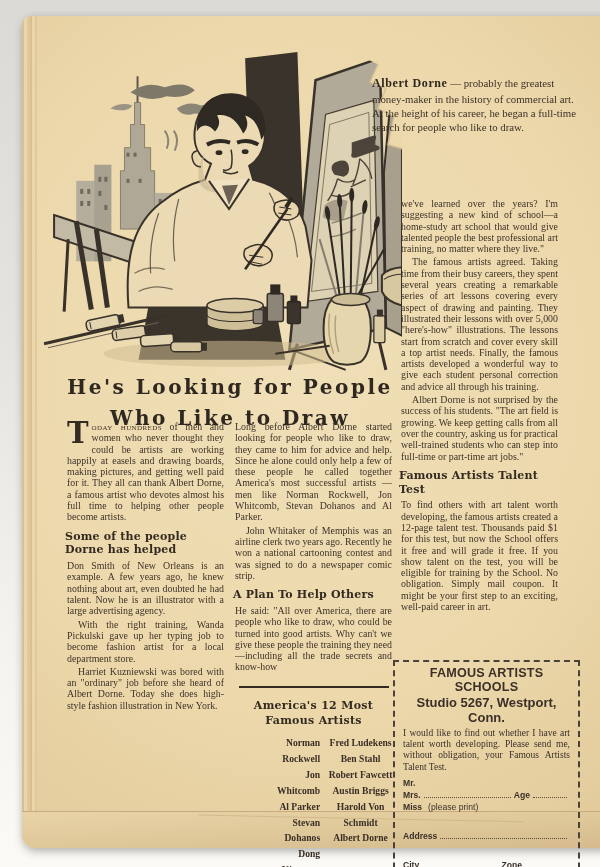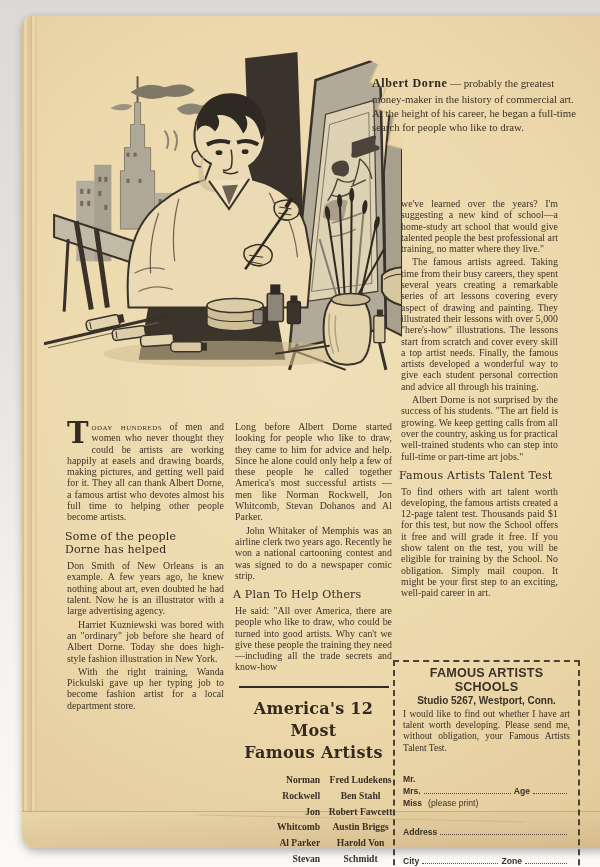--- a/index.html
+++ b/index.html
@@ -46,48 +46,48 @@
   .col{
     position:absolute;width:161px;font-size:9.9px;line-height:11.3px;
     text-align:justify;color:#3e3328;
   }
   .col p{margin:2px;}
   .col p + p{text-indent:11px;}
   .col-left{left:43px;top:403px;}
   .col-mid{left:211px;top:403px;}
   .col-right{left:377px;top:180px;}
   .subhead{
-    font-weight:400;font-size:11px;line-height:1.25;margin:7px 0 3px;
+    font-weight:700;font-size:11px;line-height:1.25;margin:7px 0 3px;
     white-space:pre-line;color:#332b21;letter-spacing:.2px;text-align:left;
     font-family:"DejaVu Serif",serif;
   }
   .dropcap{
     float:left;font-weight:700;font-size:29px;line-height:23px;
     padding:1px 3px 0 0;color:#332b21;font-family:"DejaVu Serif",serif;
   }
   .sc{font-variant:small-caps;letter-spacing:.4px;}
 
   .artists{margin-top:13px;text-align:center;}
   .artists .rule{border-top:2.5px solid #332b21;width:150px;margin:0 auto 10px;}
   .artists .title{
-    font-family:"DejaVu Serif",serif;font-weight:700;font-size:16px;line-height:1.4;
+    font-family:"DejaVu Serif",serif;font-weight:700;font-size:11px;line-height:1.4;
     white-space:pre-line;color:#332b21;margin-bottom:7px;letter-spacing:.3px;
   }
   .artists .cols{display:flex;justify-content:center;gap:7px;font-size:9.6px;font-weight:700;line-height:1.65;color:#3a2f26;}
   .artists .cl{text-align:right;margin-left:28px;}
   .artists .cr{text-align:center;}
   .artists span{display:block;}
 
   .coupon{
     position:absolute;left:371px;top:644px;width:187px;box-sizing:border-box;
     border:2px dashed #4a4138;padding:4px 8px 8px;color:#3a3027;
   }
   .coupon .school{font-family:"Liberation Sans",sans-serif;font-weight:700;font-size:12.6px;text-align:center;letter-spacing:.2px;}
-  .coupon .studio{font-family:"Liberation Sans",sans-serif;font-weight:700;font-size:10px;text-align:center;margin:1px 0 3px;}
-  .coupon .cbody{font-size:9.5px;line-height:1.18;text-align:justify;margin-bottom:20px;}
+  .coupon .studio{font-family:"Liberation Sans",sans-serif;font-weight:700;font-size:13px;text-align:center;margin:1px 0 3px;}
+  .coupon .cbody{font-size:9.5px;line-height:1.18;text-align:justify;margin-bottom:5px;}
   .coupon .row{display:flex;align-items:flex-end;font-family:"Liberation Sans",sans-serif;font-weight:700;font-size:8.6px;margin-top:19px;}
   .coupon .row.tight{margin-top:2px;}
   .leader{flex:1;border-bottom:1.3px dotted #574c3e;margin:0 3px 2px;height:1px;}
   .leader.w34{flex:0 0 34px;}
   .leader.w42{flex:0 0 42px;}
   .note{font-weight:400;margin-left:6px;}
 </style>
 </head>
 <body>
 
@@ -259,30 +259,34 @@
   </div>
 
   <div class="col col-right">
     <p>we've learned over the years? I'm suggesting a new kind of school—a home-study art school that would give talented people the best professional art training, no matter where they live."</p>
     <p>The famous artists agreed. Taking time from their busy careers, they spent several years creating a remarkable series of art lessons covering every aspect of drawing and painting. They illustrated their lessons with over 5,000 "here's-how" illustrations. The lessons start from scratch and cover every skill a top artist needs. Finally, the famous artists developed a wonderful way to give each student personal correction and advice all through his training.</p>
     <p>Albert Dorne is not surprised by the success of his students. "The art field is growing. We keep getting calls from all over the country, asking us for practical well-trained students who can step into full-time or part-time art jobs."</p>
     <div class="subhead">Famous Artists Talent Test</div>
     <p>To find others with art talent worth developing, the famous artists created a 12-page talent test. Thousands paid $1 for this test, but now the School offers it free and will grade it free. If you show talent on the test, you will be eligible for training by the School. No obligation. Simply mail coupon. It might be your first step to an exciting, well-paid career in art.</p>
   </div>
 
+  <div class="headline">
+    <div>He's Looking for People</div>
+    <div>Who Like to Draw</div>
+  </div>
 
   <div class="col col-left">
     <p>
       <span class="dropcap">T</span><span class="sc">oday hundreds</span><span> of men and women who never thought they could be artists are working happily at easels and drawing boards, making pictures, and getting well paid for it. They all can thank Albert Dorne, a famous artist who devotes almost his full time to helping other people become artists.</span>
     </p>
     <div class="subhead">Some of the people
 Dorne has helped</div>
     <p>Don Smith of New Orleans is an example. A few years ago, he knew nothing about art, even doubted he had talent. Now he is an illustrator with a large advertising agency.</p>
+    <p>With the right training, Wanda Pickulski gave up her typing job to become fashion artist for a local department store.</p>
     <p>Harriet Kuzniewski was bored with an "ordinary" job before she heard of Albert Dorne. Today she does high-style fashion illustration in New York.</p>
-    <p>With the right training, Wanda Pickulski gave up her typing job to become fashion artist for a local department store.</p>
   </div>
 
   <div class="col col-mid">
     <p>Long before Albert Dorne started looking for people who like to draw, they came to him for advice and help. Since he alone could only help a few of these people he called together America's most successful artists — men like Norman Rockwell, Jon Whitcomb, Stevan Dohanos and Al Parker.</p>
     <p>John Whitaker of Memphis was an airline clerk two years ago. Recently he won a national cartooning contest and was signed to do a newspaper comic strip.</p>
     <div class="subhead">A Plan To Help Others</div>
     <p>He said: "All over America, there are people who like to draw, who could be turned into good artists. Why can't we give these people the training they need—including all the trade secrets and know-how</p>
 
     <div class="artists">
       <div class="rule"></div>

